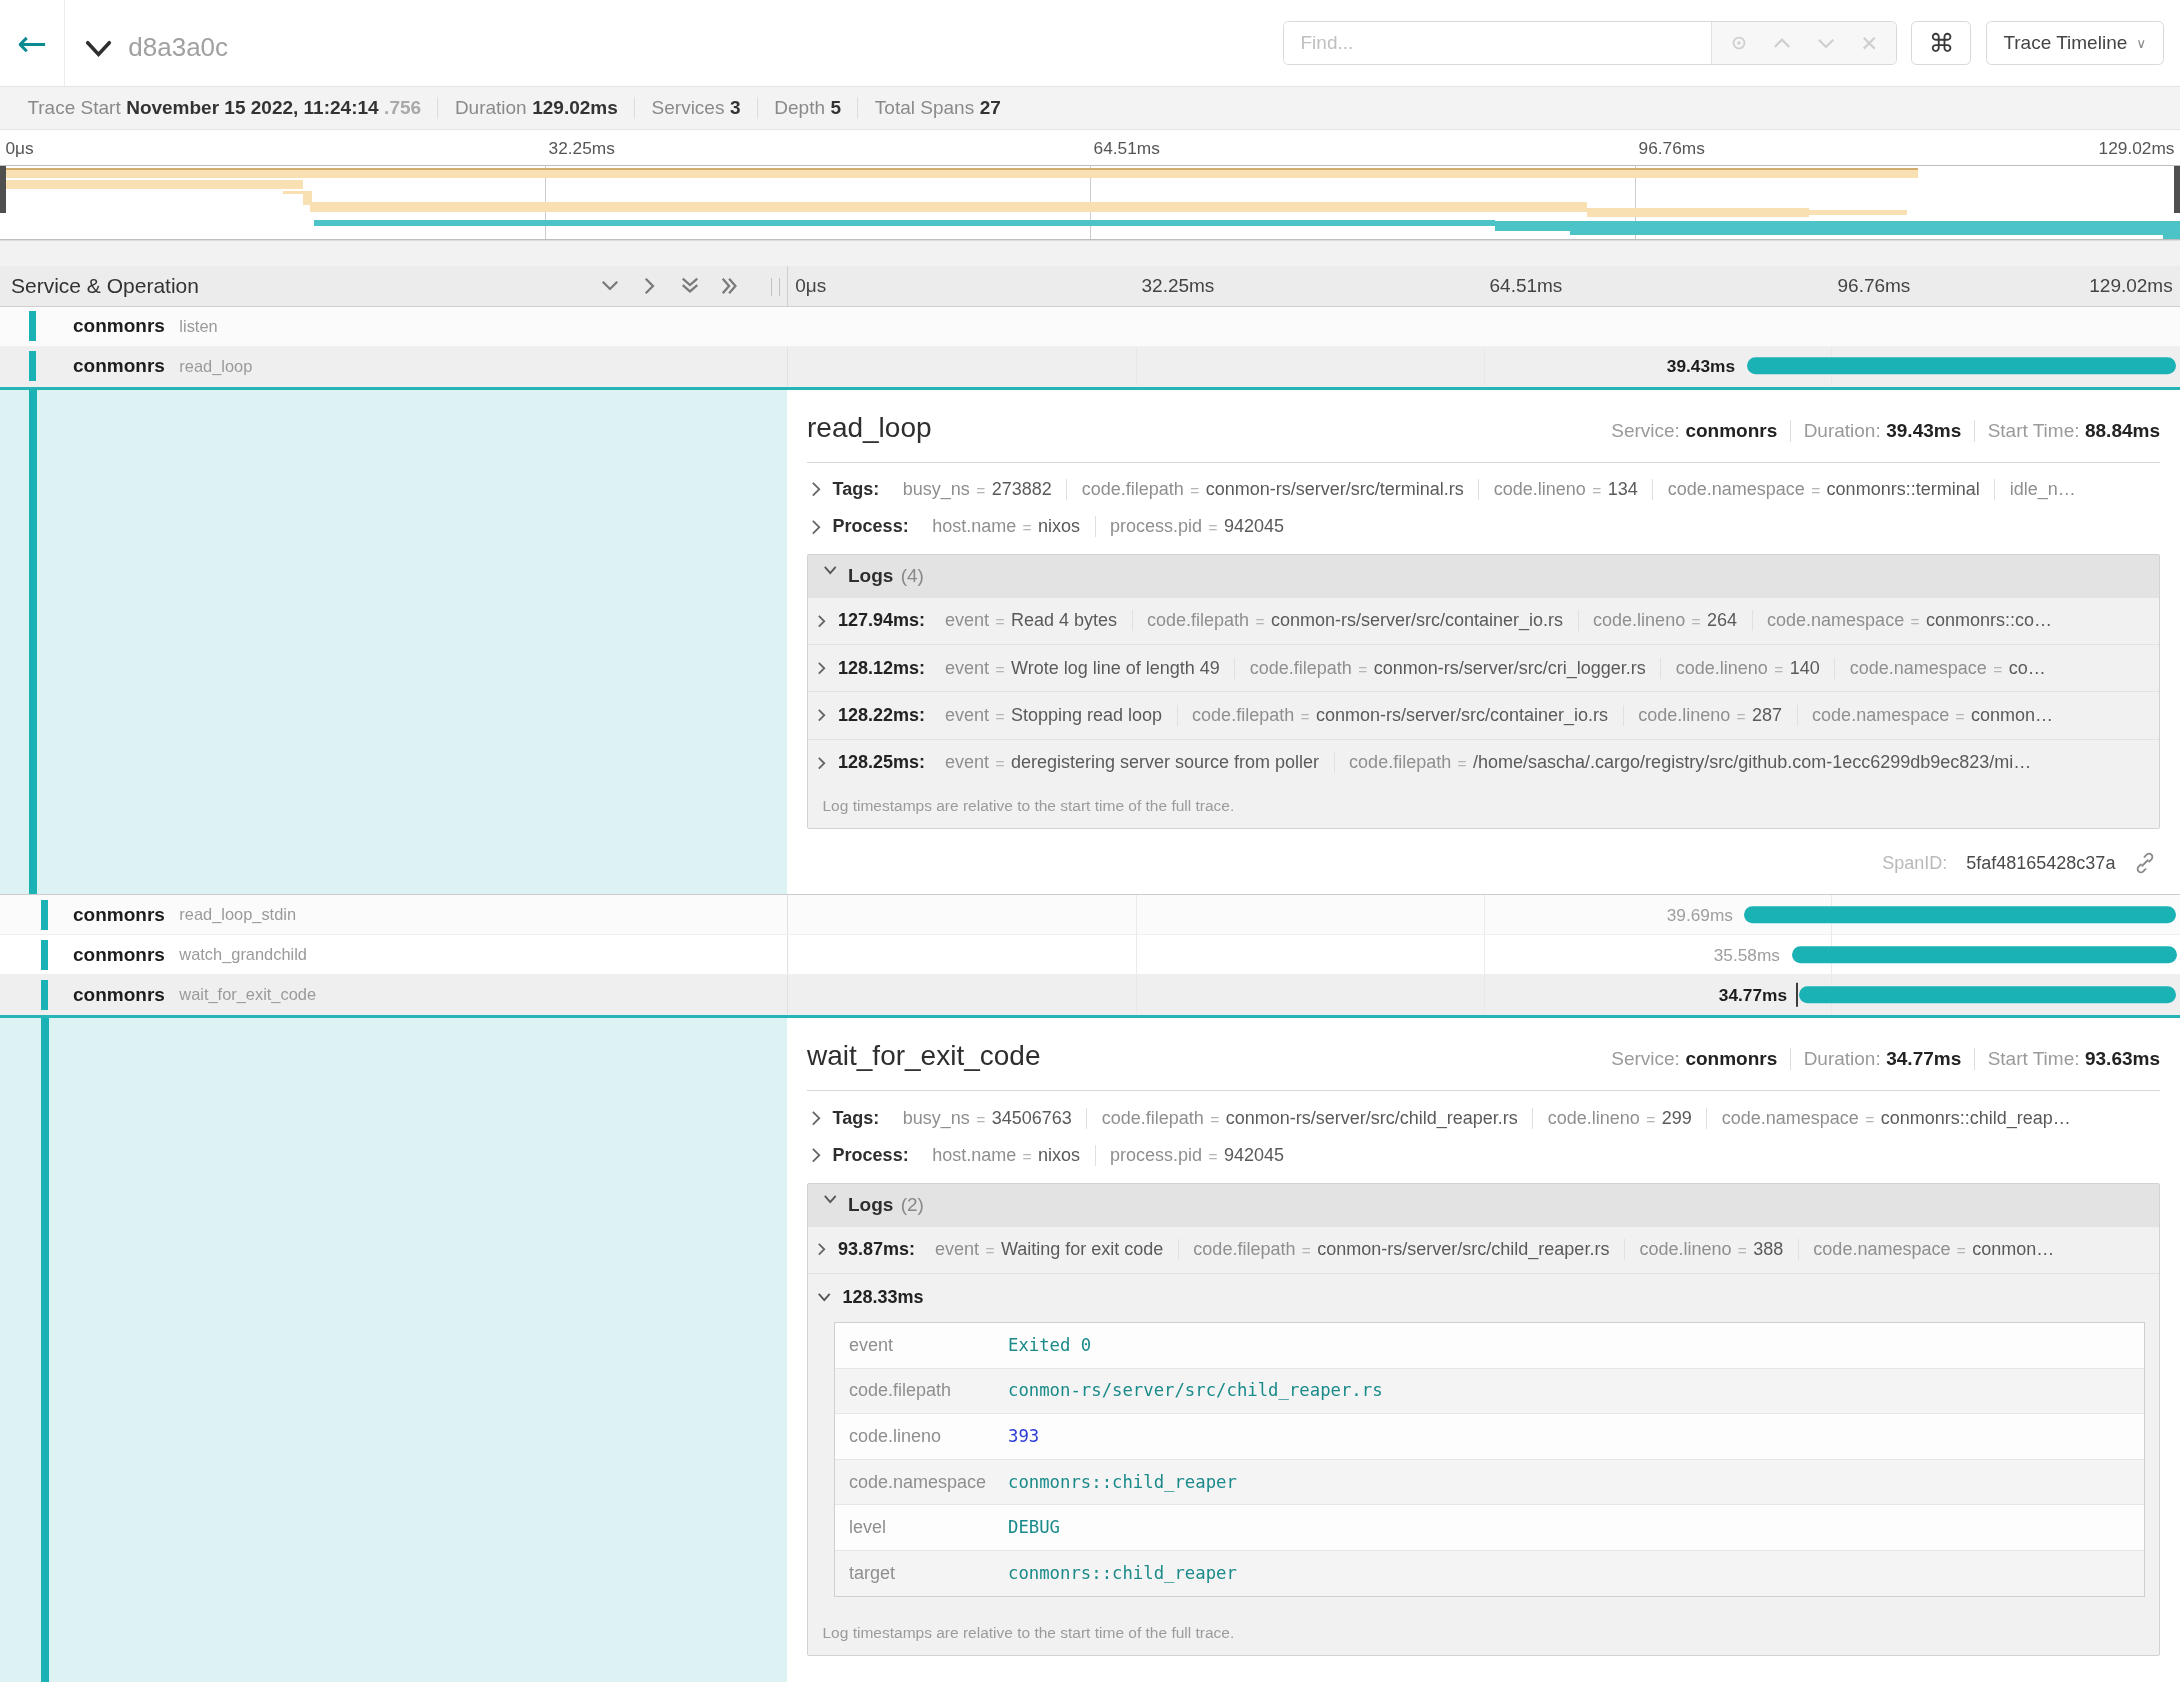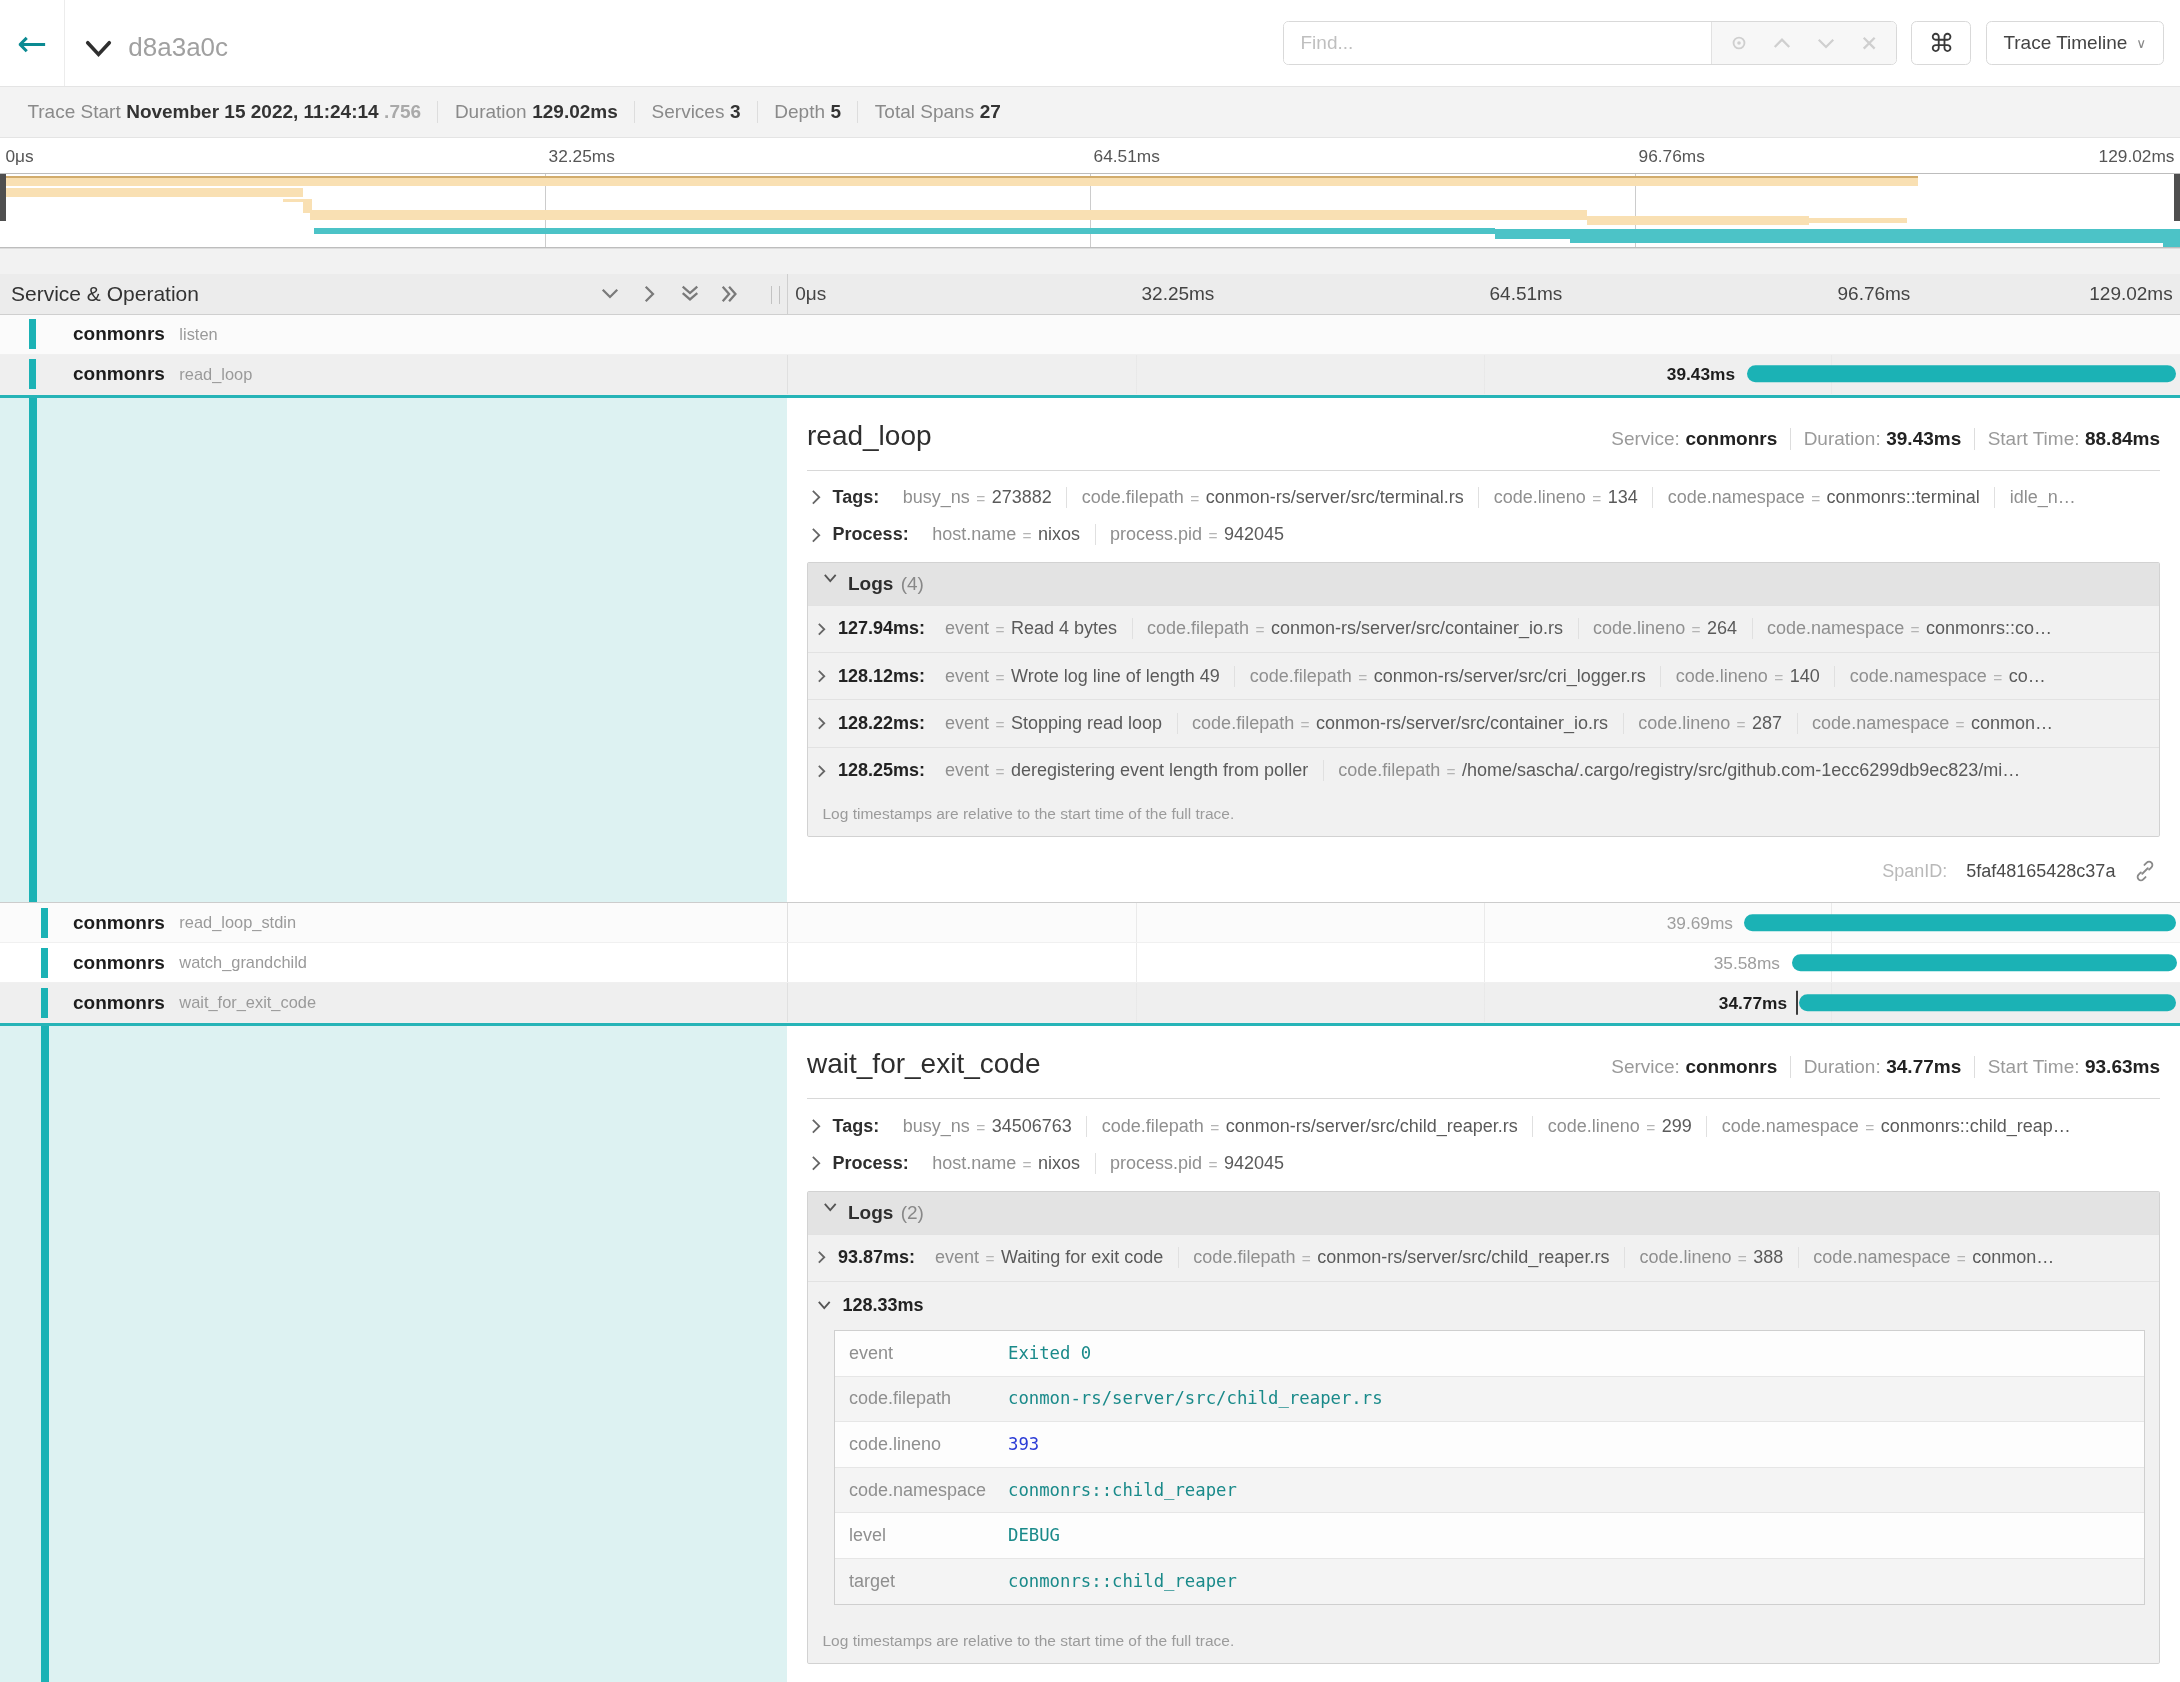--- a/index.html
+++ b/index.html
@@ -18,21 +18,21 @@
   .find-group { display:flex; align-items:stretch; height:44px; border:0.9px solid #d9d9d9; border-radius:5.5px; overflow:hidden; }
   .find-input { width:427px; border:none; outline:none; padding:0 16.4px; font-size:19px; color:#444; font-family:"Liberation Sans", sans-serif; }
   .find-input::placeholder { color:#bfbfbf; }
   .find-btns { display:flex; align-items:center; gap:7.3px; background:#f7f7f7; border-left:0.9px solid #e2e2e2; padding:0 9px; }
   .mini-btn { border:none; background:transparent; width:36px; height:36px; display:flex; align-items:center; justify-content:center; cursor:pointer; }
   .kbd-btn { height:44px; min-width:60px; border:0.9px solid #d9d9d9; border-radius:5.5px; background:#fff; font-size:25.5px; color:#3a3a3a; cursor:pointer; font-family:"DejaVu Sans", sans-serif; }
   .view-btn { height:44px; border:0.9px solid #d9d9d9; border-radius:5.5px; background:#fff; font-size:19px; color:#444; cursor:pointer; padding:0 16.4px; display:flex; align-items:center; gap:9px; font-family:"Liberation Sans", sans-serif; }
   .view-btn .dd { font-size:13.6px; color:#888; font-family:"DejaVu Sans", sans-serif; }
 
   
-  .summary { height:52px; background:#f3f3f3; border-top:0.9px solid #e4e4e4; border-bottom:0.9px solid #e4e4e4; display:flex; align-items:center; padding:0 11px; font-size:19px; }
+  .summary { height:44px; background:#f3f3f3; border-top:0.9px solid #e4e4e4; border-bottom:0.9px solid #e4e4e4; display:flex; align-items:center; padding:0 11px; font-size:19px; }
   .sum-item { color:#8a8a8a; padding:0 16.4px; border-right:0.9px solid #ddd; }
   .sum-item:last-child { border-right:none; }
   .sum-item b { color:#333; font-weight:700; margin-left:5.5px; }
   .sum-item .frac { color:#a9a9a9; font-weight:700; }
 
   
   .minimap { position:relative; background:#fff; }
   .mm-ticks { position:relative; height:35px; font-size:17.3px; color:#555; }
   .mm-ticks span { position:absolute; top:8.2px; }
   .mm-canvas { position:relative; height:75px; border:0.9px solid #bdbdbd; border-left:none; border-right:none; background:#fff; }
@@ -435,21 +435,21 @@
         <div class="log-entry">
           <span>
               <svg width="10" height="14.5" viewBox="0 0 11 16">
                 <path d="M2 2 L8 8 L2 14" stroke="#666" stroke-width="2" fill="none"></path>
               </svg>
             </span>
           <span class="log-time">128.25ms:</span>
           <span class="pair">
               <span class="pk">event</span>
               <span class="peq">=</span>
-              <span class="pv">deregistering event length from poller</span>
+              <span class="pv">deregistering server source from poller</span>
             </span>
           <span class="pair">
               <span class="pk">code.filepath</span>
               <span class="peq">=</span>
               <span class="pv">/home/sascha/.cargo/registry/src/github.com-1ecc6299db9ec823/mi…</span>
             </span>
         </div>
         <div class="logs-note">Log timestamps are relative to the start time of the full trace.</div>
       </div>
       <div class="spanid-row">

